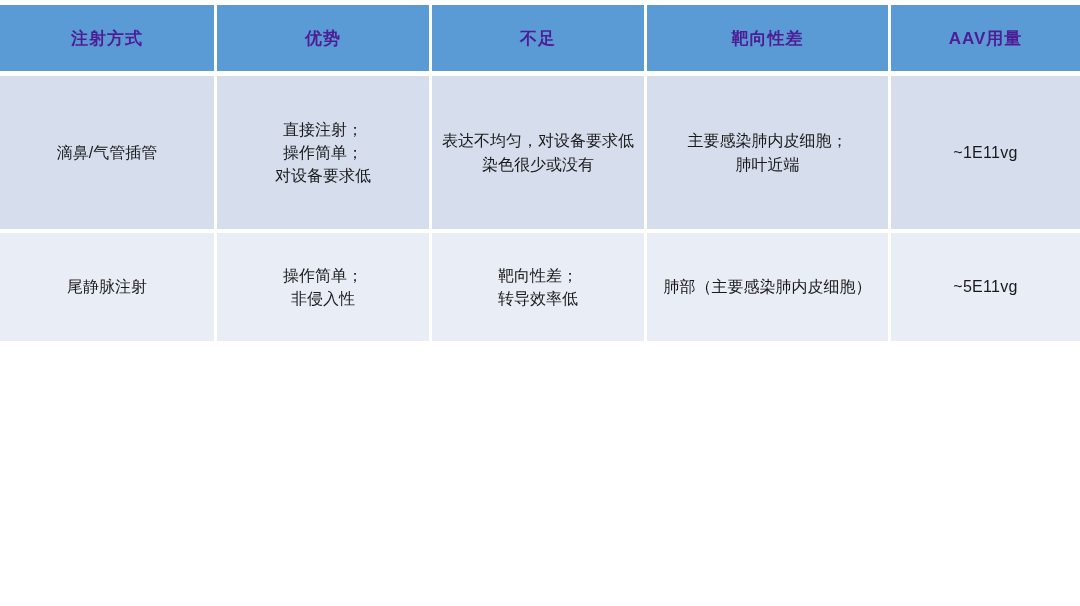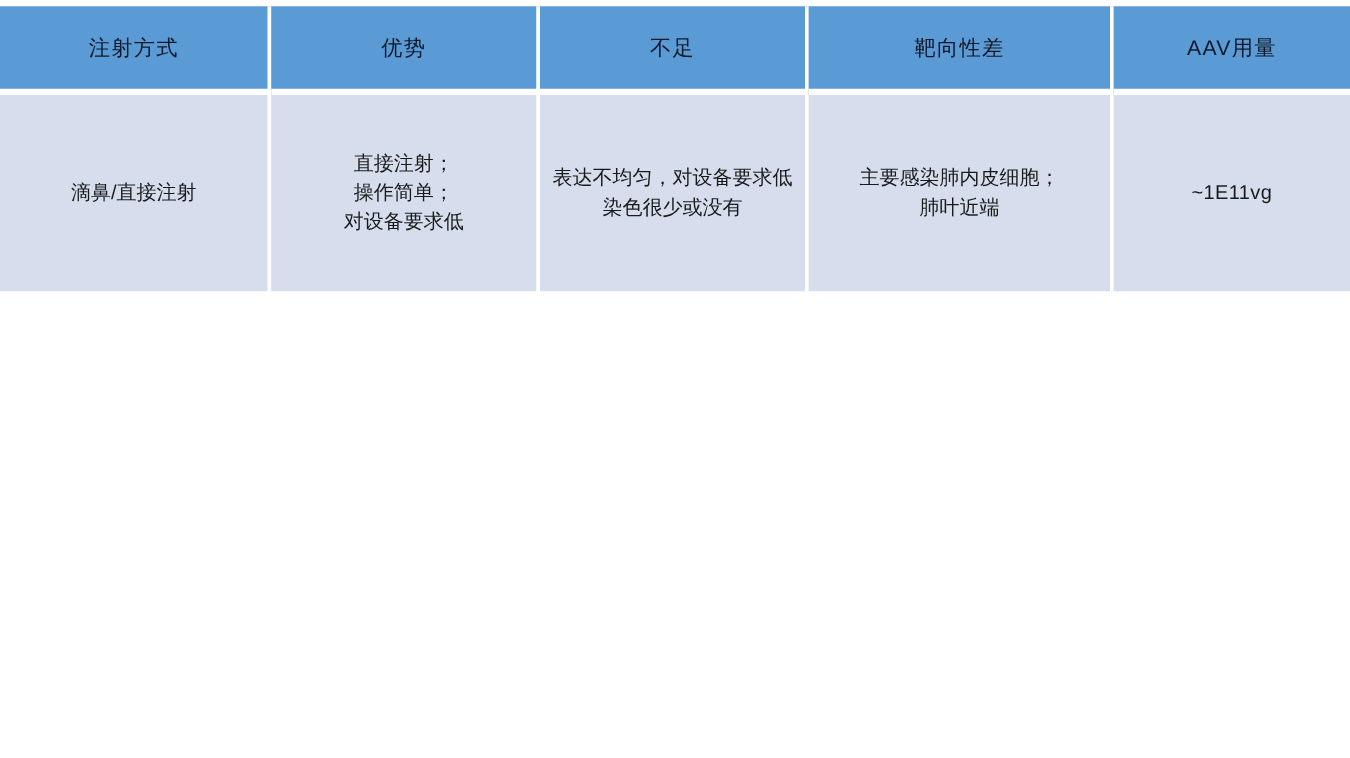--- a/index.html
+++ b/index.html
@@ -28,23 +28,23 @@
     left: 0;
   }
   table.comparison-table col.c0 { width: 217px; }
   table.comparison-table col.c1 { width: 215px; }
   table.comparison-table col.c2 { width: 215px; }
   table.comparison-table col.c3 { width: 244px; }
   table.comparison-table col.c4 { width: 189px; }
 
   thead th {
     background: #5B9BD5;
-    color: #0f172a;
+    color: #4c1d95;
     font-size: 17px;
-    font-weight: normal;
+    font-weight: bold;
     height: 71px;
     text-align: center;
     vertical-align: middle;
     border-right: 3px solid #ffffff;
     border-bottom: 5px solid #ffffff;
     letter-spacing: 1px;
     padding: 0 4px;
   }
   thead th:last-child { border-right: none; }
 
@@ -89,25 +89,34 @@
       <tr>
         <th>注射方式</th>
         <th>优势</th>
         <th>不足</th>
         <th>靶向性差</th>
         <th>AAV用量</th>
       </tr>
     </thead>
     <tbody>
       <tr class="band-dark r0">
-        <td class="method-cell">滴鼻/直接注射</td>
+        <td class="method-cell">滴鼻/气管插管</td>
         <td>直接注射；
 操作简单；
 对设备要求低</td>
         <td>表达不均匀，对设备要求低
 染色很少或没有</td>
         <td>主要感染肺内皮细胞；
 肺叶近端</td>
         <td class="dose-cell">~1E11vg</td>
       </tr>
+      <tr class="band-light r3">
+        <td class="method-cell">尾静脉注射</td>
+        <td>操作简单；
+非侵入性</td>
+        <td>靶向性差；
+转导效率低</td>
+        <td>肺部（主要感染肺内皮细胞）</td>
+        <td class="dose-cell">~5E11vg</td>
+      </tr>
     </tbody>
   </table>
 </div>
 
 </body></html>

